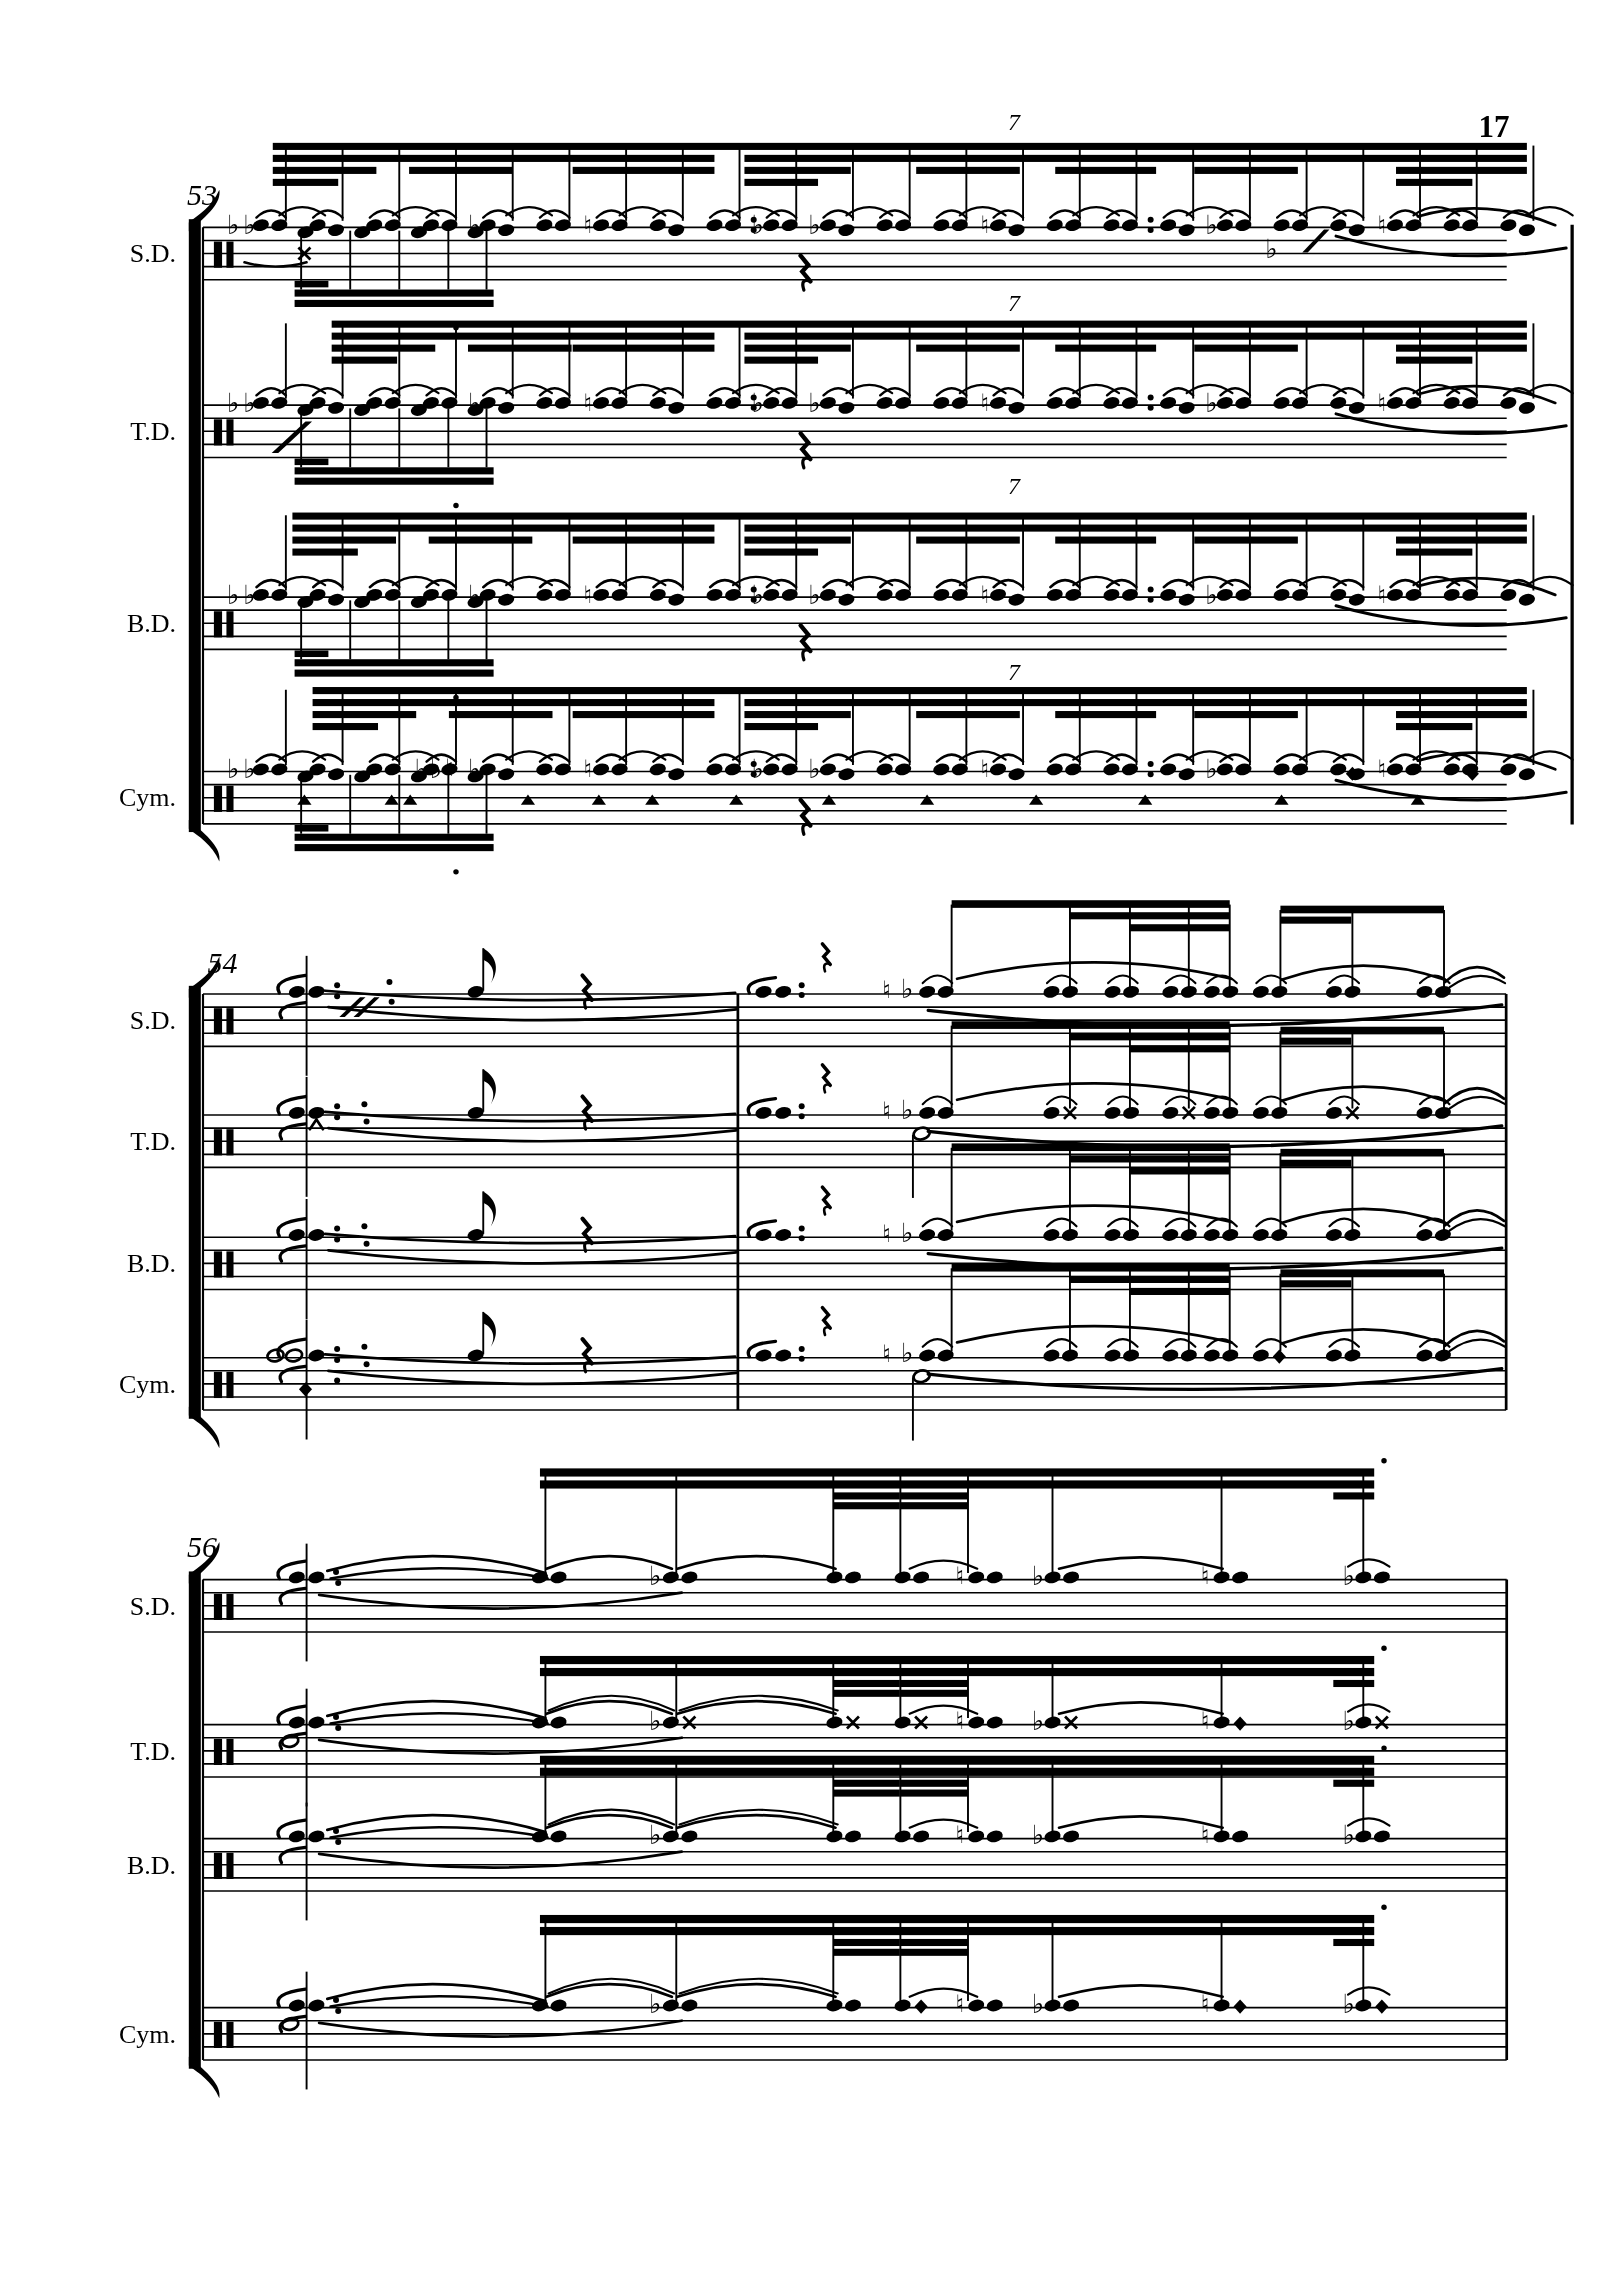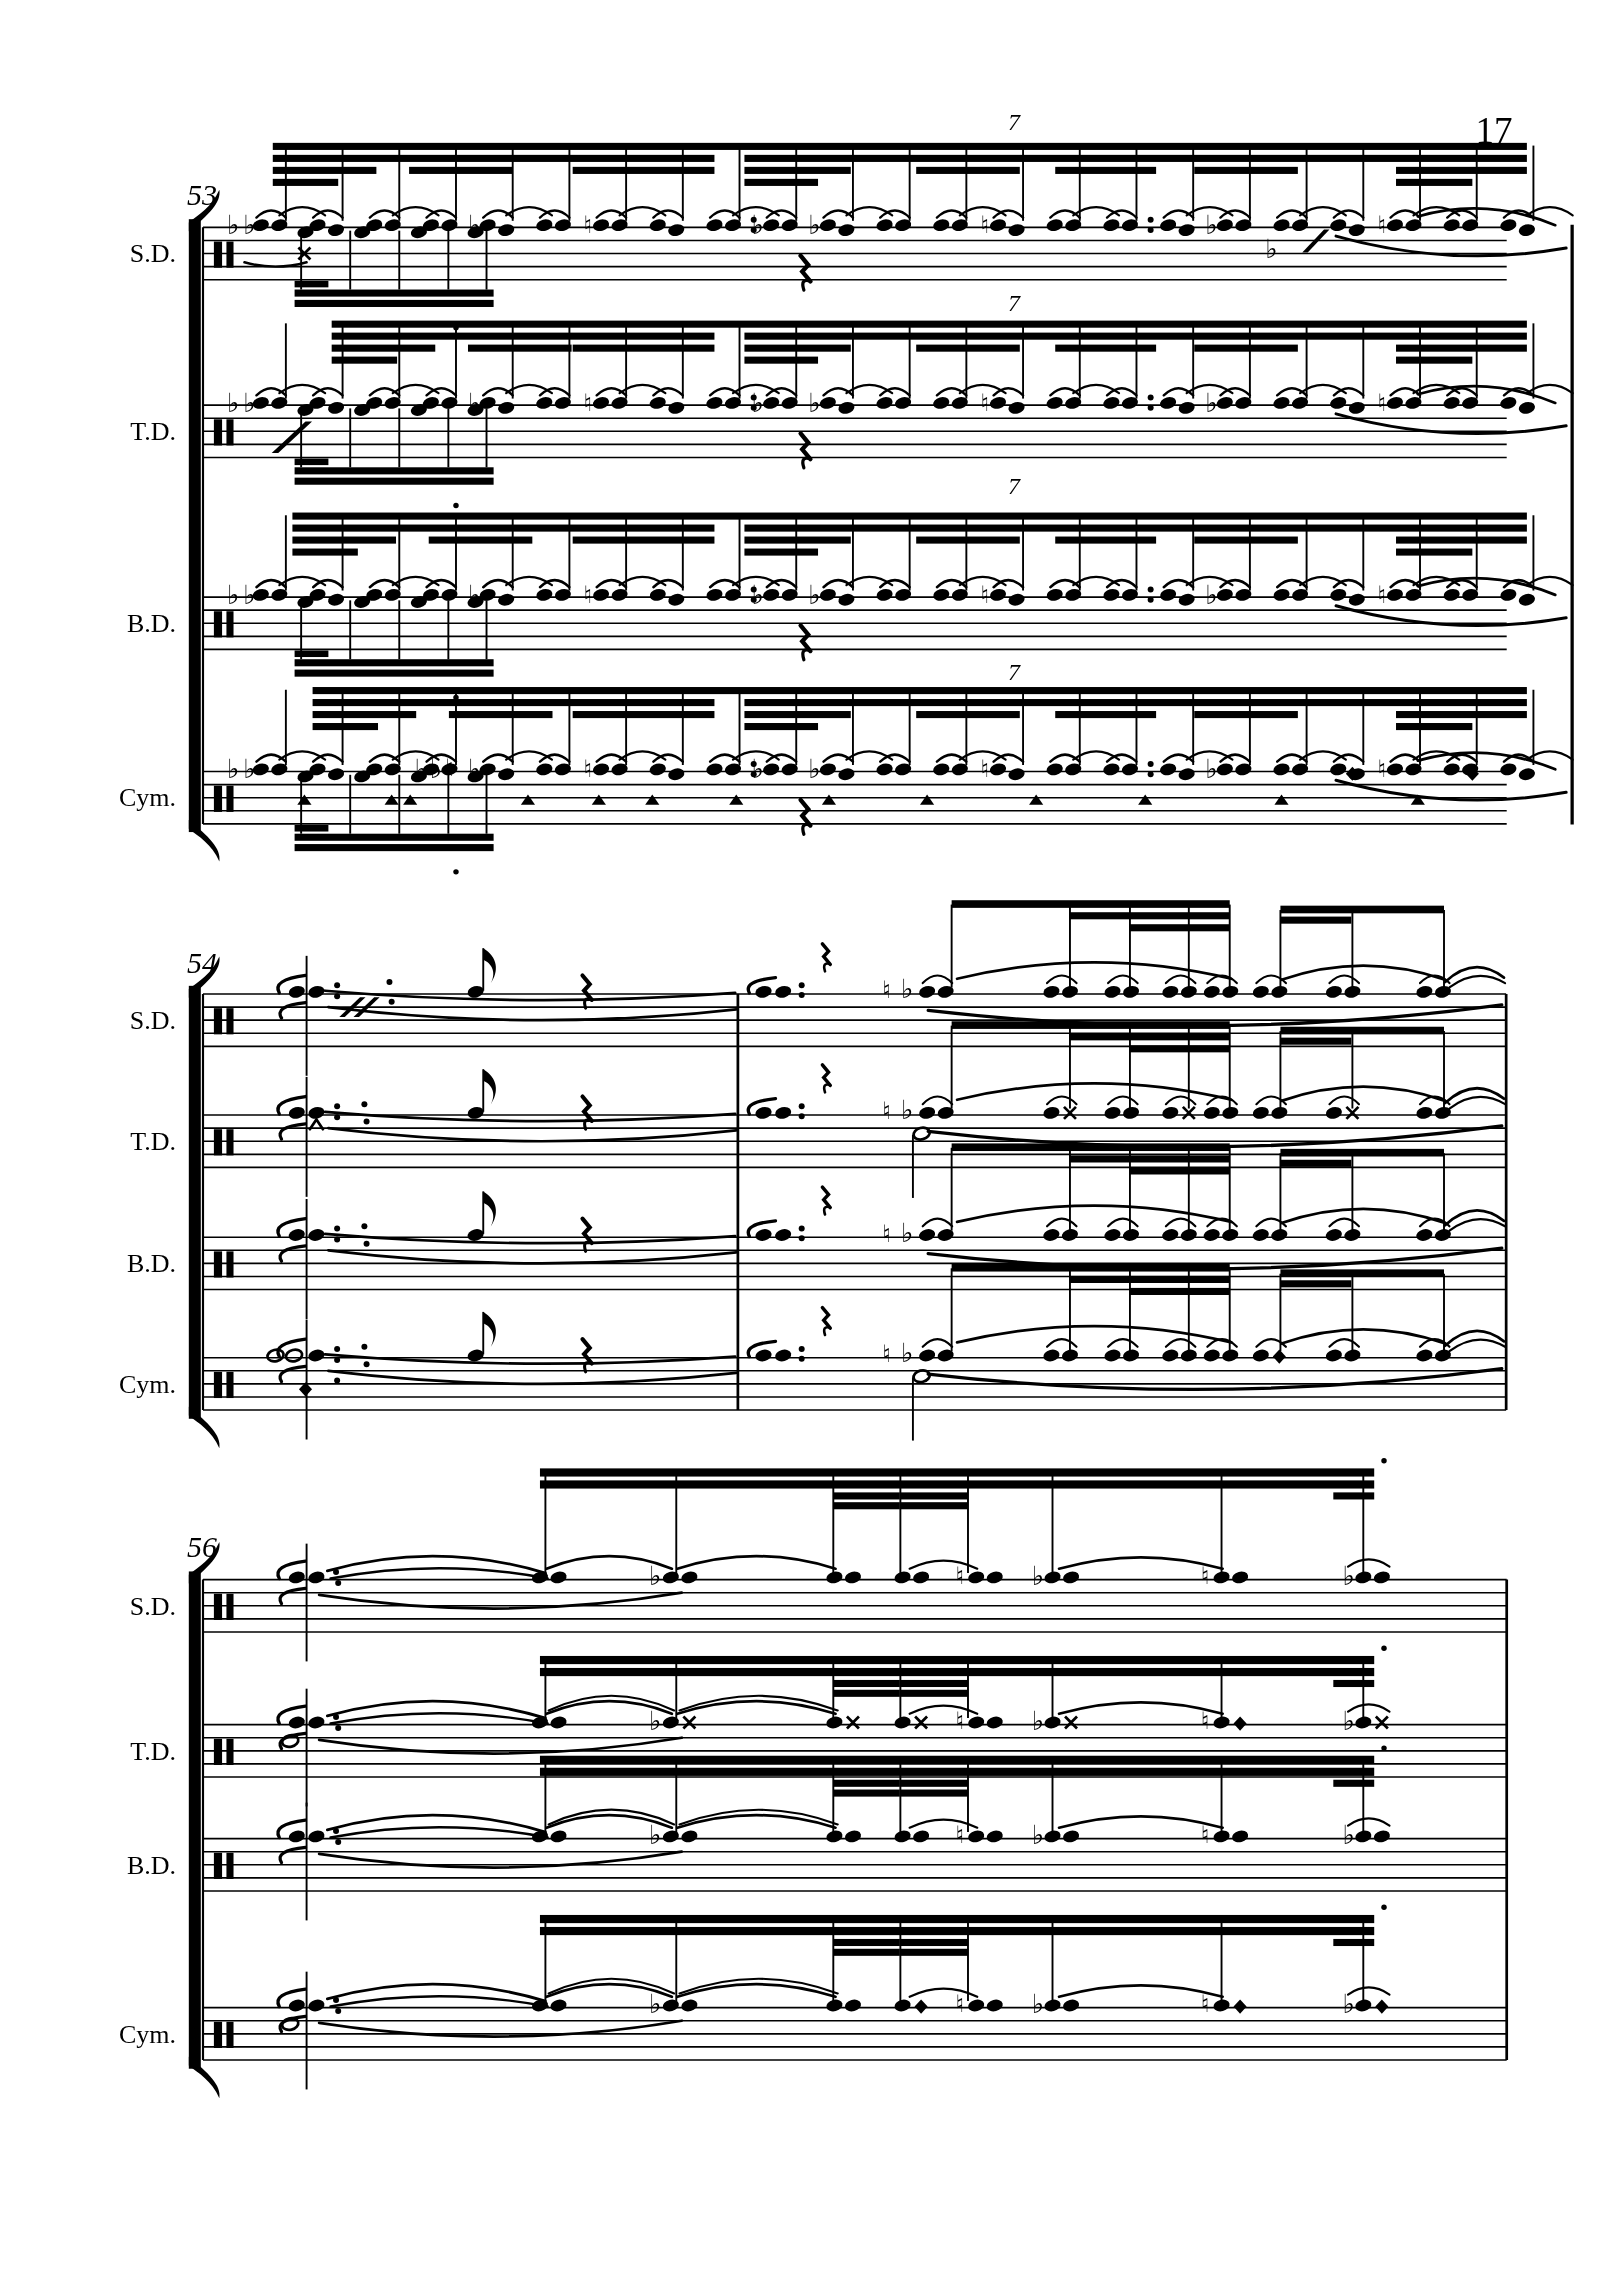--- a/index.html
+++ b/index.html
@@ -1,21 +1,21 @@
 <!DOCTYPE html>
 <html style="font-size:8.7px"><head>
 <meta charset="utf-8">
 <style>
   html,body{margin:0;padding:0;background:#ffffff;}
   .page{position:relative;width:1623px;height:2295px;background:#ffffff;overflow:hidden;
         font-family:"Liberation Serif",serif;color:#000;}
   .page-number{position:absolute;left:1456px;top:109px;width:76px;text-align:center;
-               font-size:37px;font-weight:normal;}
+               font-size:31px;font-weight:bold;}
   .measure-number{position:absolute;left:187px;width:71px;font-size:30px;font-style:italic;}
-  .m53{top:178px;} .m54{top:946px;} .m56{top:1530px;}
+  .m53{top:178px;} .m54{top:946px;text-align:center;} .m56{top:1530px;}
   .tuplet-number{position:absolute;left:995px;width:38px;text-align:center;
                  font-size:24px;font-style:italic;}
   .t0{top:109px;} .t1{top:290px;} .t2{top:473px;} .t3{top:659px;}
   .staff-label{position:absolute;left:28px;width:148px;height:35px;line-height:35px;
                text-align:right;font-size:26px;}
   svg.score{position:absolute;left:0;top:0;}
 </style>
 </head>
 <body>
 

